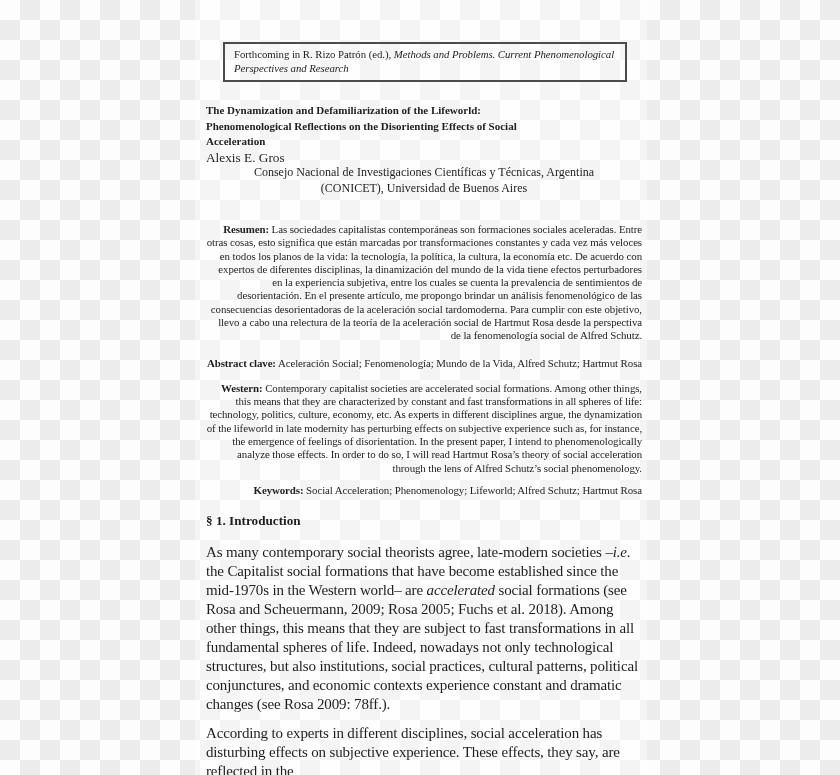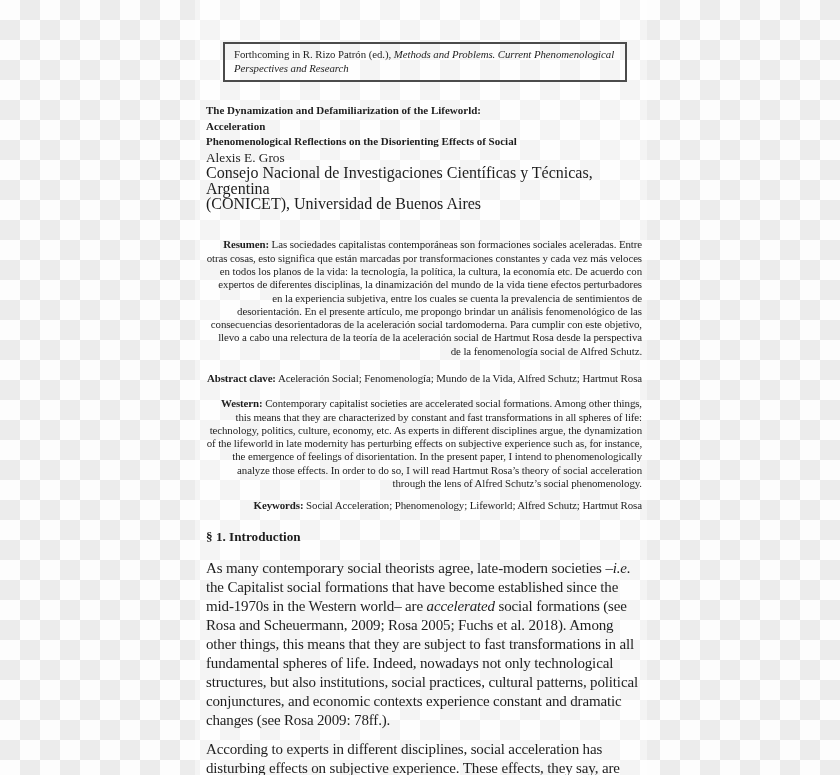--- a/index.html
+++ b/index.html
@@ -33,21 +33,21 @@
     width: 404px;
     border: 2px solid #4b4b4b;
     padding: 4px 9px 5px;
     font-size: 10.8px;
     line-height: 13.6px;
     letter-spacing: -0.05px;
   }
   .title { margin-top: 21px; font-size: 11px; line-height: 15.5px; font-weight: bold; }
   .title span { display: block; }
   .byline { font-size: 13.3px; line-height: 15.4px; }
-  .affil div { font-size: 16px; line-height: 15.4px; }
+  .affil div { font-size: 12px; line-height: 15.4px; text-align: center; }
   .para-small { font-size: 10.9px; line-height: 13.3px; letter-spacing: -0.1px; text-align: right; }
   .resumen   { margin-top: 27px; }
   .palabras  { margin-top: 14px; }
   .abstract  { margin-top: 12px; }
   .keywords  { margin-top: 9px;  }
   .section-heading { margin-top: 16px; font-size: 13.2px; line-height: 16px; font-weight: bold; }
   .intro-p { font-size: 15px; line-height: 19px; letter-spacing: -0.15px; }
   .p1 { margin-top: 14px; }
   .p2 { margin-top: 10px; }
   .it { font-style: italic; }
@@ -57,22 +57,22 @@
 <body>
 
 <div class="page-overlay"></div>
 
 <div class="content">
 
   <div class="banner"><span>Forthcoming in R. Rizo Patrón (ed.), </span><span class="it">Methods and Problems. Current Phenomenological Perspectives and Research</span></div>
 
   <div class="title">
     <span>The Dynamization and Defamiliarization of the Lifeworld:</span>
+    <span>Phenomenological Reflections on the Disorienting Effects of Social</span>
     <span>Acceleration</span>
-    <span>Phenomenological Reflections on the Disorienting Effects of Social</span>
   </div>
 
   <div class="byline">Alexis E. Gros</div>
 
   <div class="affil">
     <div>Consejo Nacional de Investigaciones Científicas y Técnicas, Argentina</div>
     <div>(CONICET), Universidad de Buenos Aires</div>
   </div>
 
   <p class="para-small resumen">

